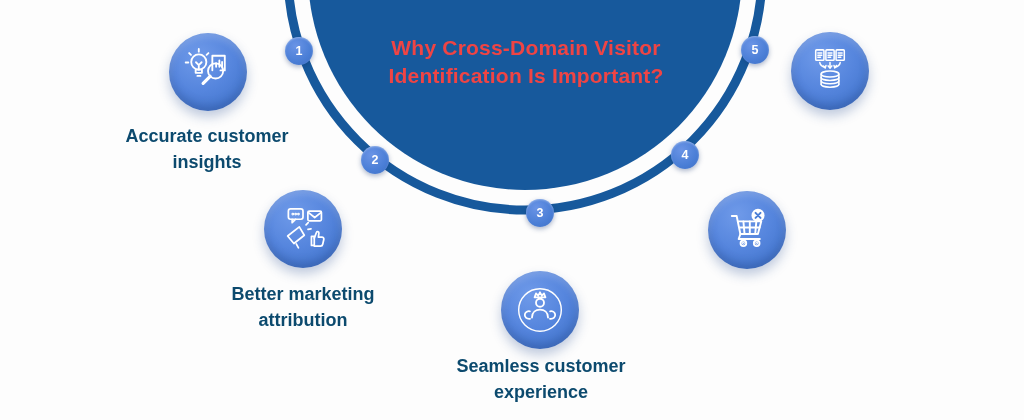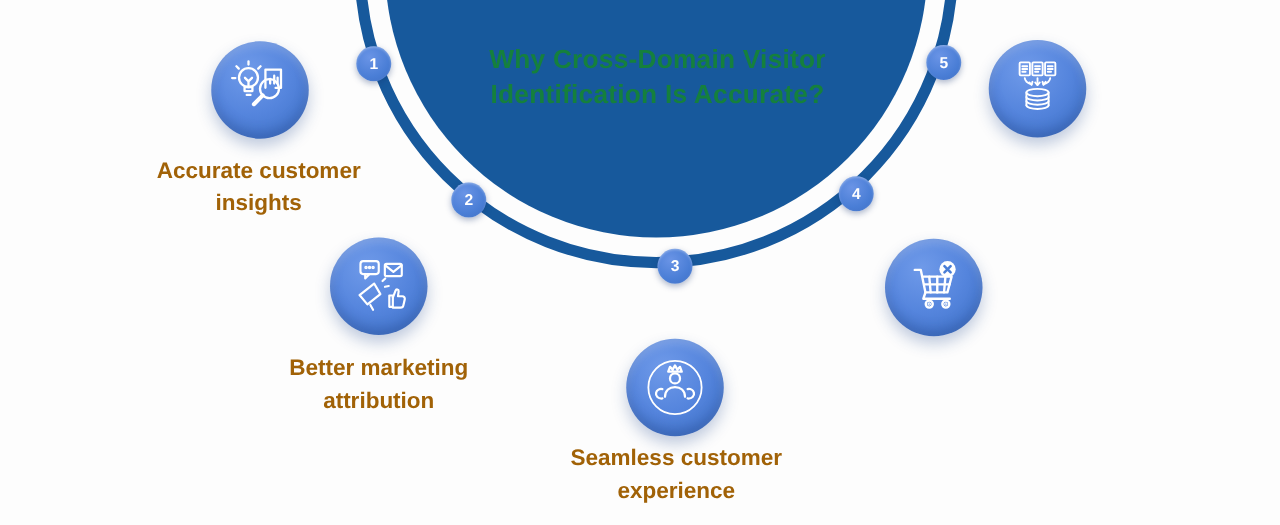--- a/index.html
+++ b/index.html
@@ -6,21 +6,21 @@
   .stage{
     position:relative;
     width:1024px;height:420px;
     background:#fdfdfd;
     overflow:hidden;
     font-family:"Liberation Sans", sans-serif;
   }
   .arc-svg{position:absolute;left:0;top:0;z-index:1;}
   .title{
     position:absolute;left:305px;top:34px;width:442px;z-index:3;
-    text-align:center;color:#15803d;
+    text-align:center;color:#ef4444;
     font-size:21px;line-height:28px;font-weight:700;
     letter-spacing:.2px;
   }
   .badge{
     position:absolute;z-index:4;
     width:28px;height:28px;border-radius:50%;
     background:radial-gradient(circle at 38% 32%, #6a94e6 0%, #4a7ed6 60%, #3f6fc4 100%);
     color:#fff;font-size:12.5px;font-weight:700;
     display:flex;align-items:center;justify-content:center;
     box-shadow:0 2px 5px rgba(20,50,110,.35), inset 0 1px 2px rgba(255,255,255,.35);
@@ -39,21 +39,21 @@
                inset 0 -5px 9px rgba(20,50,110,.28),
                inset 0 4px 7px rgba(255,255,255,.22);
   }
   .icon-circle.c1{left:169px;top:33px;}
   .icon-circle.c2{left:264px;top:190px;}
   .icon-circle.c3{left:501px;top:271px;}
   .icon-circle.c4{left:708px;top:191px;}
   .icon-circle.c5{left:791px;top:32px;}
   .label{
     position:absolute;z-index:3;width:280px;
-    text-align:center;color:#a16207;
+    text-align:center;color:#0c4a6e;
     font-size:18px;line-height:26px;font-weight:700;
     white-space:pre-line;
   }
   .label.l1{left:67px;top:123px;}
   .label.l2{left:163px;top:281px;}
   .label.l3{left:401px;top:353px;}
   .label.l4{left:615px;top:281px;}
   .label.l5{left:694px;top:116px;}
 </style>
 </head>
@@ -61,21 +61,21 @@
 
 <div class="stage">
 
   <svg class="arc-svg" width="1024" height="420" viewBox="0 0 1024 420">
     <circle cx="525" cy="-27" r="237" fill="none" stroke="#17599c" stroke-width="9"></circle>
     <circle cx="525" cy="-27" r="217" fill="#17599c"></circle>
   </svg>
 
   <div class="title">
     <div>Why Cross-Domain Visitor</div>
-    <div>Identification Is Accurate?</div>
+    <div>Identification Is Important?</div>
   </div>
 
   <div class="badge b1">1</div>
   <div class="badge b2">2</div>
   <div class="badge b3">3</div>
   <div class="badge b4">4</div>
   <div class="badge b5">5</div>
 
   <div class="icon-circle c1">
     <svg viewBox="0 0 48 48" width="52" height="52">

